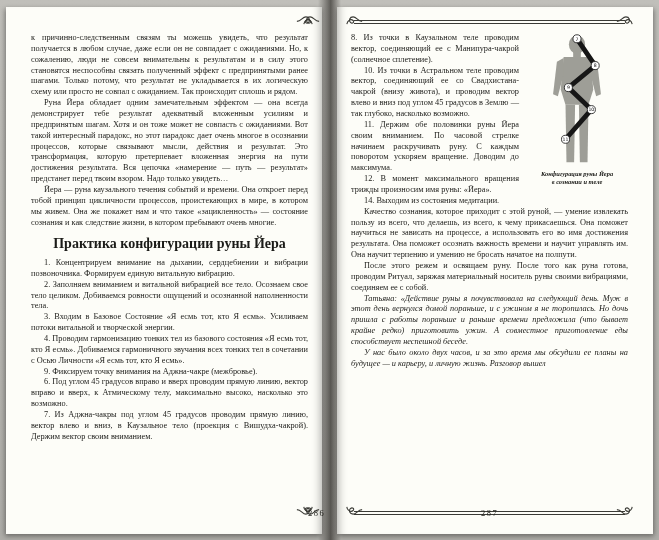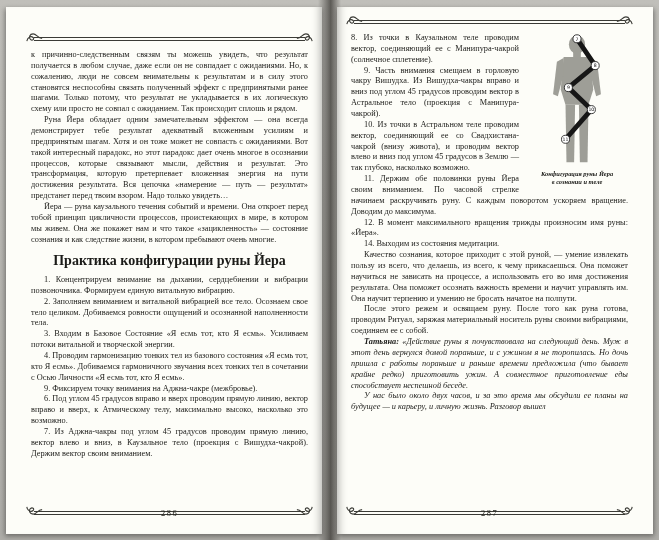--- a/index.html
+++ b/index.html
@@ -7,22 +7,22 @@
     width:659px;height:540px;
     background:#b6b5b0;
     font-family:"Liberation Serif", serif;
     overflow:hidden;
   }
   .scan{position:relative;width:659px;height:540px;background:linear-gradient(#c0bfba,#aeada8);overflow:hidden;}
   .gutter{position:absolute;left:318px;top:0;width:23px;height:540px;
     background:linear-gradient(to right, rgba(50,48,44,0), rgba(50,48,44,.5) 40%, rgba(40,38,34,.65) 55%, rgba(50,48,44,0));}
   .page{position:absolute;top:7px;width:316px;height:527px;background:#fdfdf8;
     display:flex;flex-direction:column;box-sizing:border-box;}
-  .page.left{left:6px;padding:25px 14px 4px 25px;
-    box-shadow:-1px 2px 5px rgba(0,0,0,.4), inset -9px 0 10px -8px rgba(0,0,0,.35);}
+  .page.left{left:6px;padding:8px 14px 4px 25px;
+    box-shadow:-1px 2px 5px rgba(0,0,0,.4), inset -9px 0 10px -8px rgba(0,0,0,.35);align-items:flex-end;}
   .page.right{left:337px;padding:8px 25px 4px 14px;
     box-shadow:1px 2px 5px rgba(0,0,0,.4), inset 9px 0 10px -8px rgba(0,0,0,.35);}
 
   .band{position:relative;height:13px;flex:0 0 auto;}
   .rule{position:absolute;left:3px;right:3px;top:5px;height:2px;
     border-top:1px solid #3b3b36;border-bottom:1px solid #3b3b36;}
   .orn{position:absolute;width:18px;height:11px;}
   .orn.tl{left:-6px;top:0;}
   .orn.tr{right:-6px;top:0;transform:scaleX(-1);}
   .footband{position:relative;height:21px;flex:0 0 auto;margin-top:2px;}
@@ -37,21 +37,21 @@
   .body-text p{margin:0;text-indent:13px;}
   .body-text p.noindent{text-indent:0;}
   .heading{font-weight:bold;text-align:center;font-size:14px;margin:7px 6px 5px;line-height:1.25;}
 
   .figure{float:right;width:102px;margin:1px 0 4px 7px;}
   .figure svg{display:block;margin:0 auto;}
   .caption{font-size:6.4px;font-weight:bold;font-style:italic;text-align:center;
     line-height:1.3;margin-top:2px;text-indent:0;}
 
   .testimonial{font-style:italic;}
-  .testimonial .lead{font-weight:bold;}
+  .testimonial .lead{font-weight:normal;}
   .marker-num{font-family:"DejaVu Sans", sans-serif;font-size:4.8px;}
 </style>
 </head>
 <body>
 
 <div class="scan">
   <div class="gutter"></div>
 
   <div class="page left">
     <div class="band">
@@ -127,21 +127,20 @@
             <text class="marker-num" x="33" y="111.8" text-anchor="middle">11</text>
           </g>
         </svg>
         <div class="caption">
           <span>Конфигурация руны Йера</span><br>
           <span>в сознании и теле</span>
         </div>
       </div>
 
       <p class="noindent">8. Из точки в Каузальном теле проводим вектор, соединяющий ее с Манипура-чакрой (солнечное сплетение).</p>
-      <p>9. Часть внимания смещаем в горловую чакру Вишудха. Из Вишудха-чакры вправо и вниз под углом 45 градусов проводим вектор в Астральное тело (проекция с Манипура-чакрой).</p>
       <p>10. Из точки в Астральном теле проводим вектор, соединяющий ее со Свадхистана-чакрой (внизу живота), и проводим вектор влево и вниз под углом 45 градусов в Землю — так глубоко, насколько возможно.</p>
       <p>11. Держим обе половинки руны Йера своим вниманием. По часовой стрелке начинаем раскручивать руну. С каждым поворотом ускоряем вращение. Доводим до максимума.</p>
       <p>12. В момент максимального вращения трижды произносим имя руны: «Йера».</p>
       <p>14. Выходим из состояния медитации.</p>
       <p>Качество сознания, которое приходит с этой руной, — умение извлекать пользу из всего, что делаешь, из всего, к чему прикасаешься. Она поможет научиться не зависать на процессе, а использовать его во имя достижения результата. Она поможет осознать важность времени и научит управлять им. Она научит терпению и умению не бросать начатое на полпути.</p>
       <p>После этого режем и освящаем руну. После того как руна готова, проводим Ритуал, заряжая материальный носитель руны своими вибрациями, соединяем ее с собой.</p>
       <p class="testimonial">
         <span class="lead">Татьяна:</span>
         <span>«Действие руны я почувствовала на следующий день. Муж в этот день вернулся домой пораньше, и с ужином я не торопилась. Но дочь пришла с работы пораньше и раньше времени предложила (что бывает крайне редко) приготовить ужин. А совместное приготовление еды способствует неспешной беседе.</span>
       </p>

